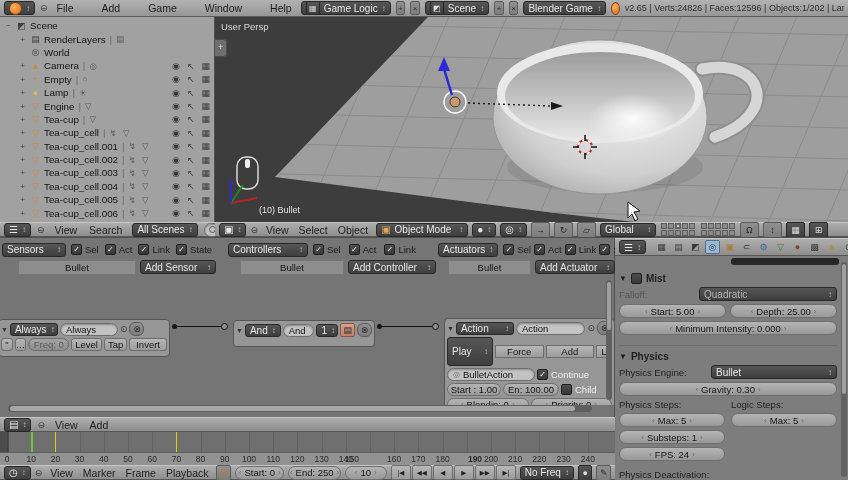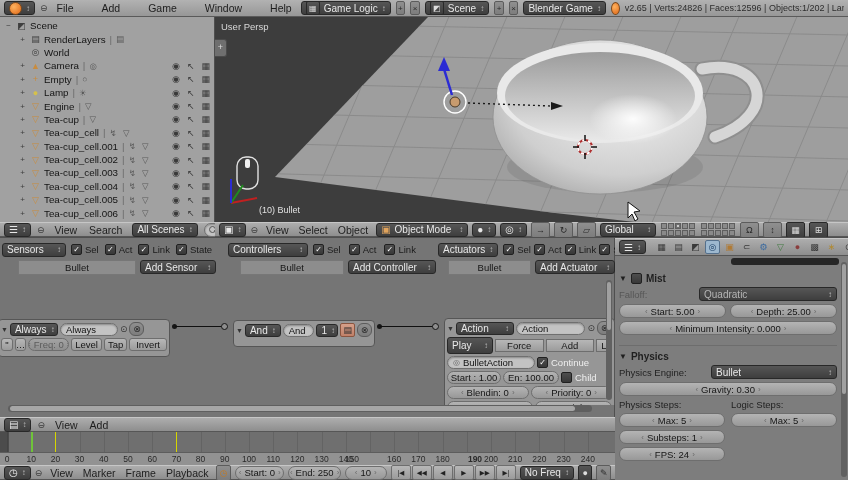--- a/index.html
+++ b/index.html
@@ -632,21 +632,21 @@
           <span style="font-size:7px;color:#333;">▼</span>
           <span class="dd" style="width:58px;height:13px;">
               <span>Action</span>
               <span class="ar">↕</span>
             </span>
           <span class="field" style="flex:1;height:13px;">Action</span>
           <span style="font-size:9px;color:#333;">⊙</span>
           <span class="icbox" style="width:13px;height:12px;border-radius:6px;">⊗</span>
         </div>
         <div class="nrow">
-          <span class="dd" style="width:46px;height:17px;">
+          <span class="dd" style="width:46px;height:29px;">
               <span>Play</span>
               <span class="ar">↕</span>
             </span>
           <span class="btn" style="flex:1;height:13px;border-radius:0;">Force</span>
           <span class="btn" style="flex:1;height:13px;border-radius:0;">Add</span>
           <span class="btn" style="width:16px;height:13px;border-radius:0;padding:0;">L</span>
         </div>
         <div class="nrow">
           <span class="field" style="width:88px;height:13px;">
               <span style="color:#666;font-size:8px;">◎</span>
@@ -798,20 +798,23 @@
             </span>
         </div>
         <div class="pcol">
           <span class="lbl">Logic Steps:</span>
           <span class="pill">
               <i class="sar">‹</i>
               <span>Max: 5</span>
               <i class="sar">›</i>
             </span>
         </div>
+      </div>
+      <div class="prow" style="margin-top:8px;">
+        <span class="lbl">Physics Deactivation:</span>
       </div>
 
     </div>
     <span class="vscroll" style="left:226px;top:24px;height:215px;">
         <i style="height:130px;"></i>
       </span>
   </div>
 
   <div id="vse" class="region">
     <div id="vsehdr" class="hdr">

